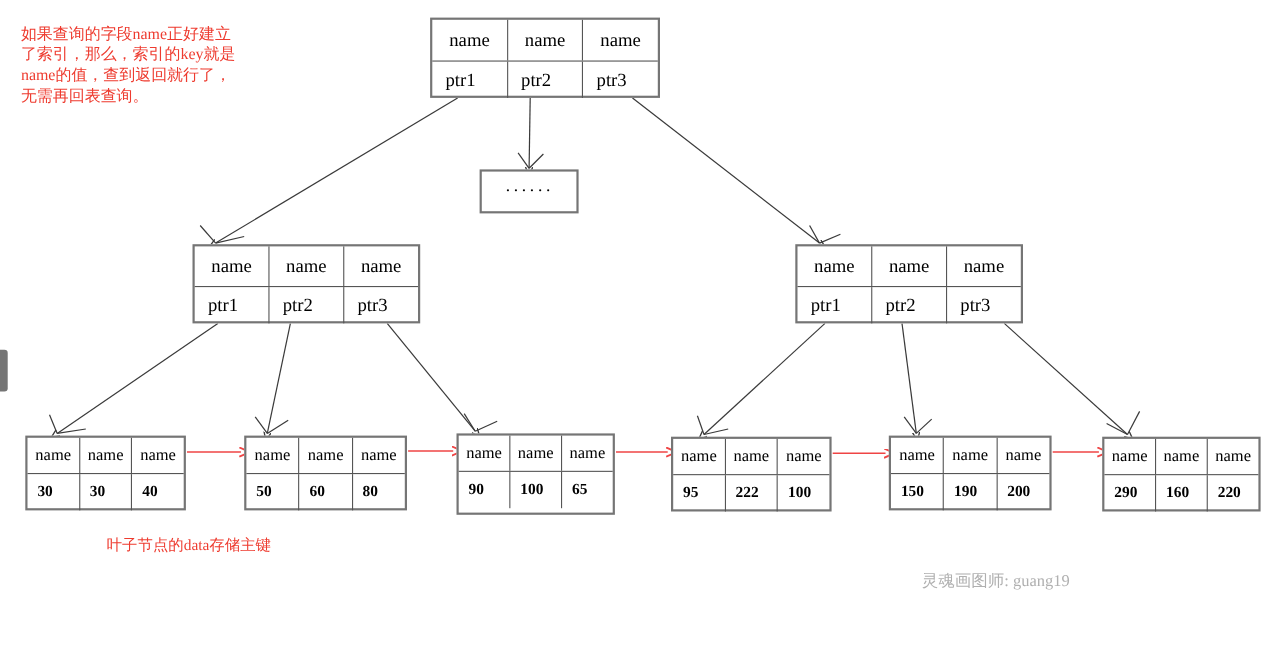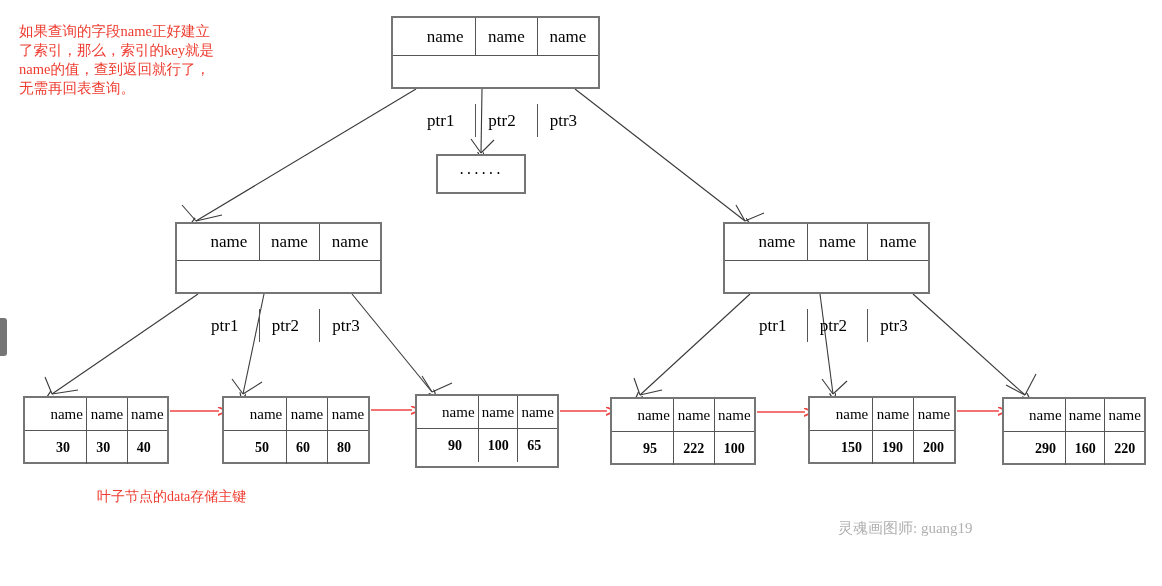--- a/index.html
+++ b/index.html
@@ -67,42 +67,41 @@
   .node {
     position: absolute;
     box-sizing: border-box;
     border: 2px solid #757575;
     background: #ffffff;
   }
   .node .row {
     display: flex;
     box-sizing: border-box;
     width: 100%;
-    padding-left: 22px;
   }
   .node .row.top {
     border-bottom: 1px solid #555;
   }
   .node .cell {
     box-sizing: border-box;
     display: flex;
     align-items: center;
     justify-content: center;
     flex: 1 1 0;
     border-right: 1px solid #555;
     font-family: "Liberation Serif", serif;
     color: #000;
     white-space: nowrap;
     overflow: hidden;
   }
   .node .cell:last-child { border-right: none; }
 
   
   .inode .row.top { height: 37px; }
-  .inode .row.bot { height: 33px; margin-top: 48px; }
+  .inode .row.bot { height: 33px; }
   .inode .cell { font-size: 17px; }
   .inode .row.bot .cell { justify-content: flex-start; padding-left: 12px; }
 
   
   #node-root { left: 391px; top: 16px; width: 209px; height: 73px; }
   #node-root .row.top { height: 38px; }
   #node-root .row.bot { height: 33px; }
 
   
   #node-dots {

